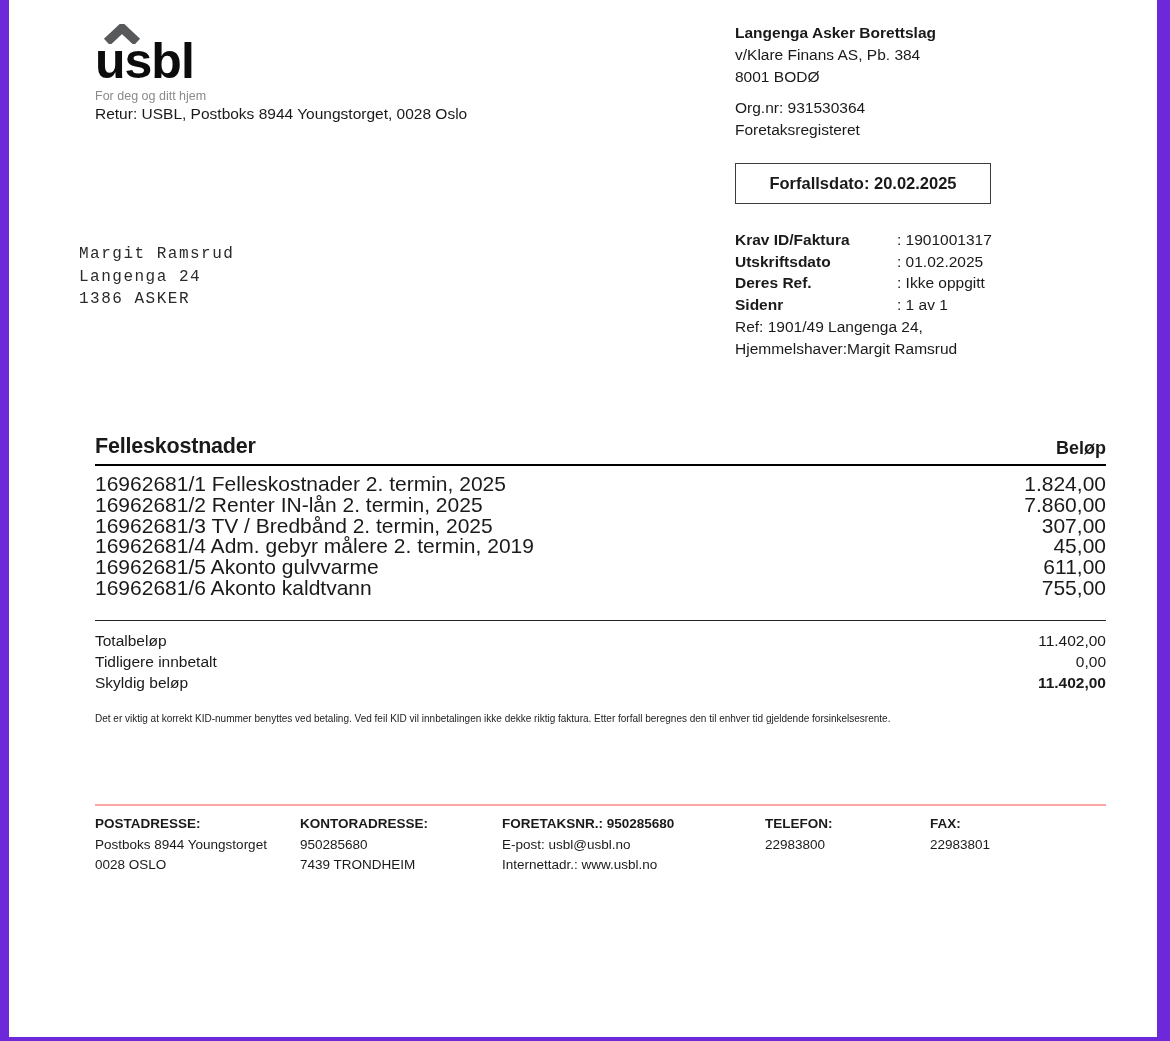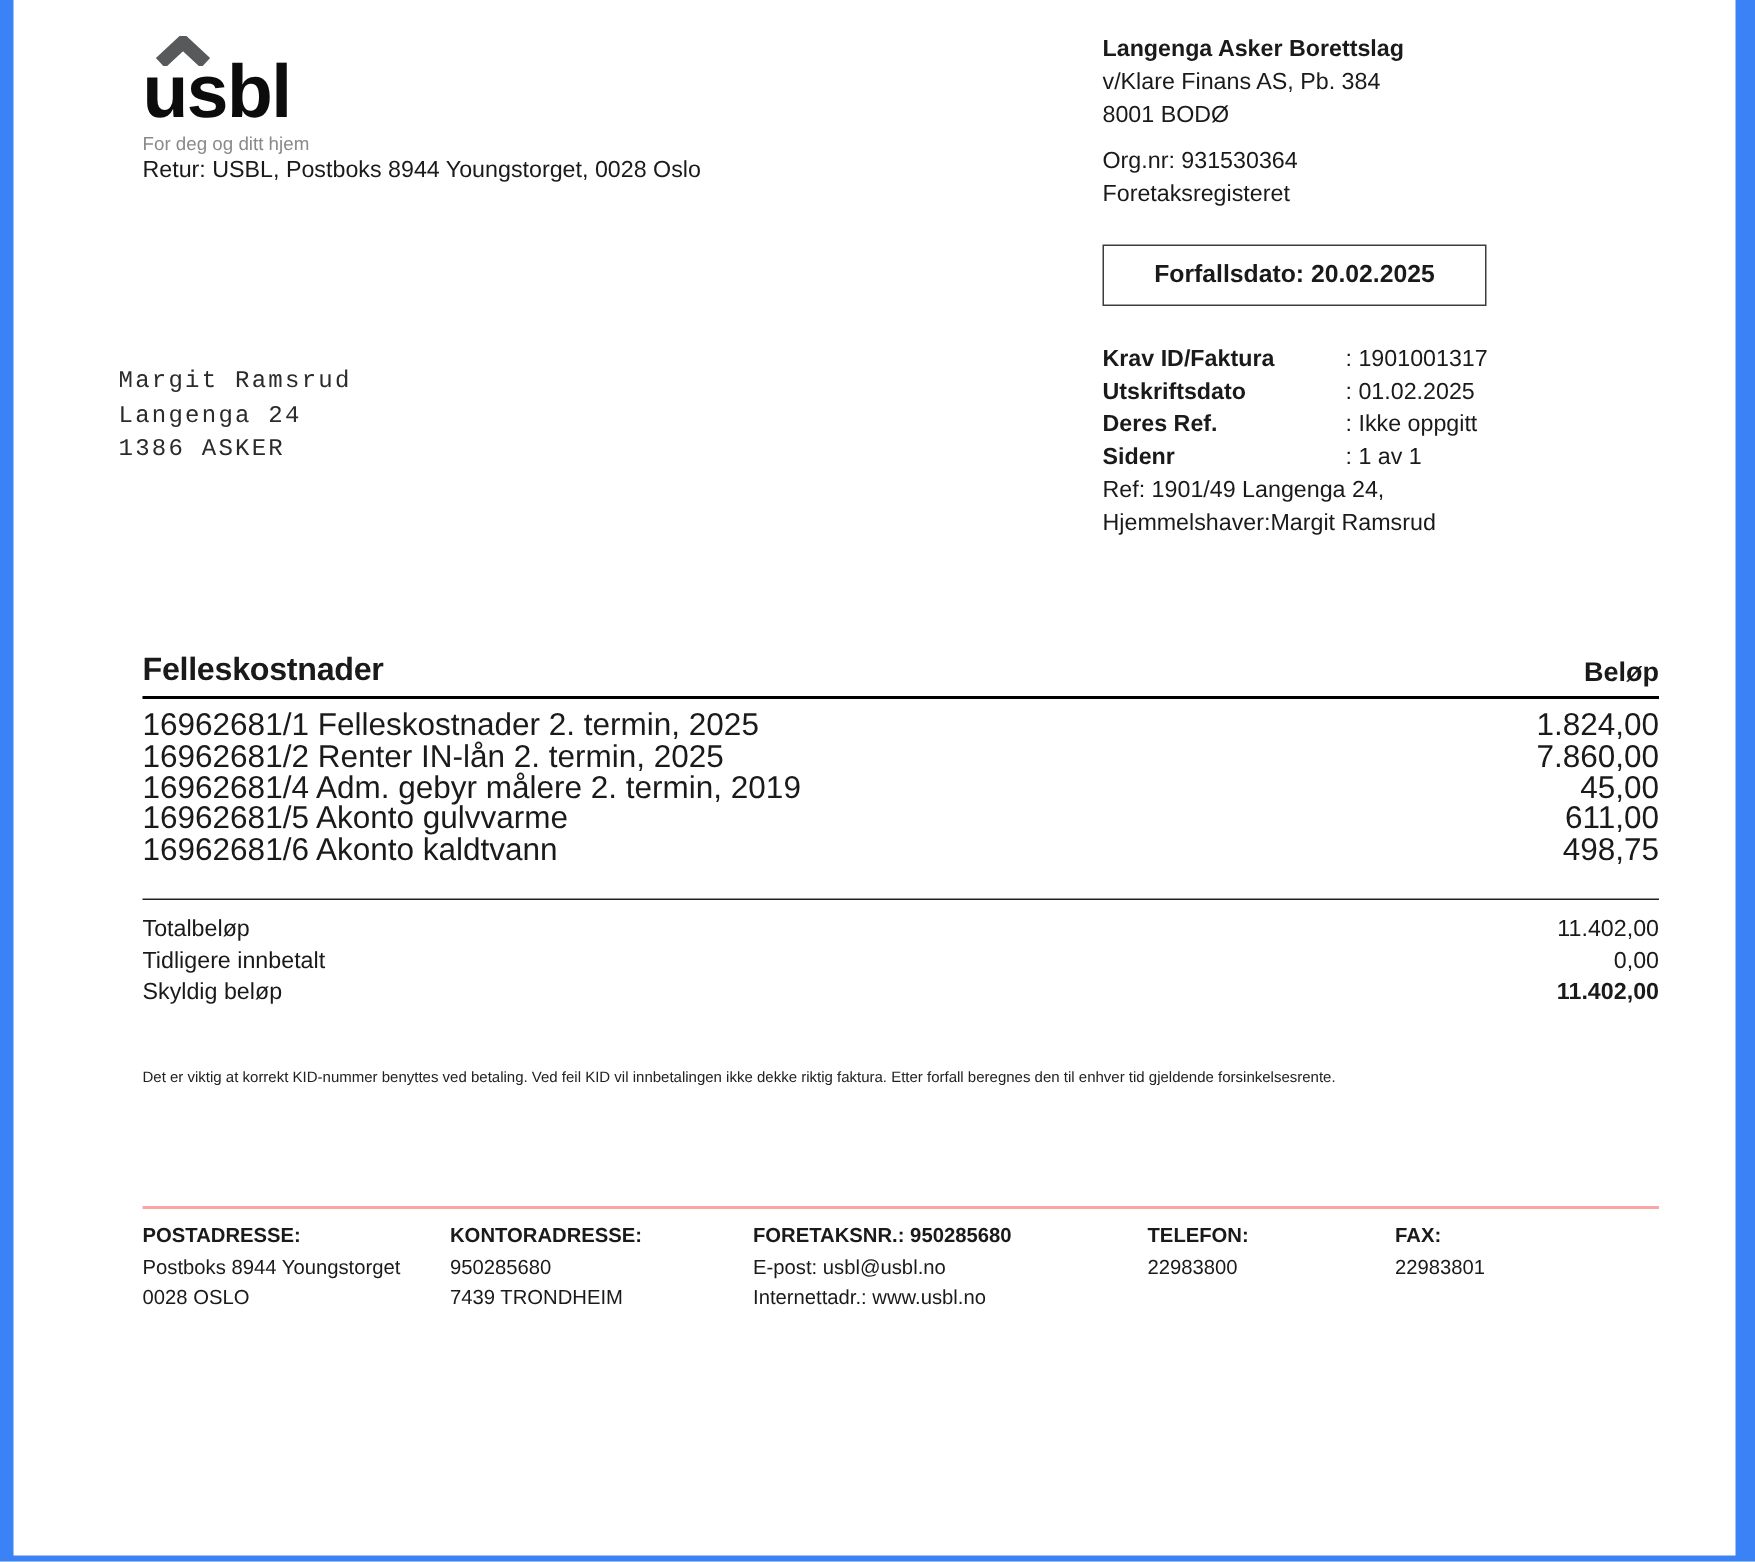--- a/index.html
+++ b/index.html
@@ -4,21 +4,21 @@
 <style>
   * { margin:0; padding:0; box-sizing:border-box; }
   html,body { width:1170px; height:1041px; }
   body {
     font-family:"Liberation Sans", sans-serif;
     background:#e7e7ec;
     color:#1a1a1a;
     position:relative;
     overflow:hidden;
   }
-  .viewport { position:absolute; inset:0; background:#3b82f6;text-decoration:underline; }
+  .viewport { position:absolute; inset:0; background:#6d28d9;text-decoration:underline; }
   .page {
     position:absolute;
     left:9px; top:0; width:1148px; height:1037px;
     background:#fff;
   }
 
   
   .logo { position:absolute; left:86px; top:20px; }
   .logo-roof { position:absolute; left:8px; top:4px; }
   .logo-text {
@@ -149,30 +149,34 @@
 
       <div class="charge-row">
         <div>16962681/1 Felleskostnader 2. termin, 2025</div>
         <div>1.824,00</div>
       </div>
       <div class="charge-row">
         <div>16962681/2 Renter IN-lån 2. termin, 2025</div>
         <div>7.860,00</div>
       </div>
       <div class="charge-row">
+        <div>16962681/3 TV / Bredbånd 2. termin, 2025</div>
+        <div>307,00</div>
+      </div>
+      <div class="charge-row">
         <div>16962681/4 Adm. gebyr målere 2. termin, 2019</div>
         <div>45,00</div>
       </div>
       <div class="charge-row">
         <div>16962681/5 Akonto gulvvarme</div>
         <div>611,00</div>
       </div>
       <div class="charge-row">
         <div>16962681/6 Akonto kaldtvann</div>
-        <div>498,75</div>
+        <div>755,00</div>
       </div>
 
       <div class="totals-rule"></div>
 
       <div class="total-row">
         <div>Totalbeløp</div>
         <div class="amount">11.402,00</div>
       </div>
       <div class="total-row">
         <div>Tidligere innbetalt</div>

